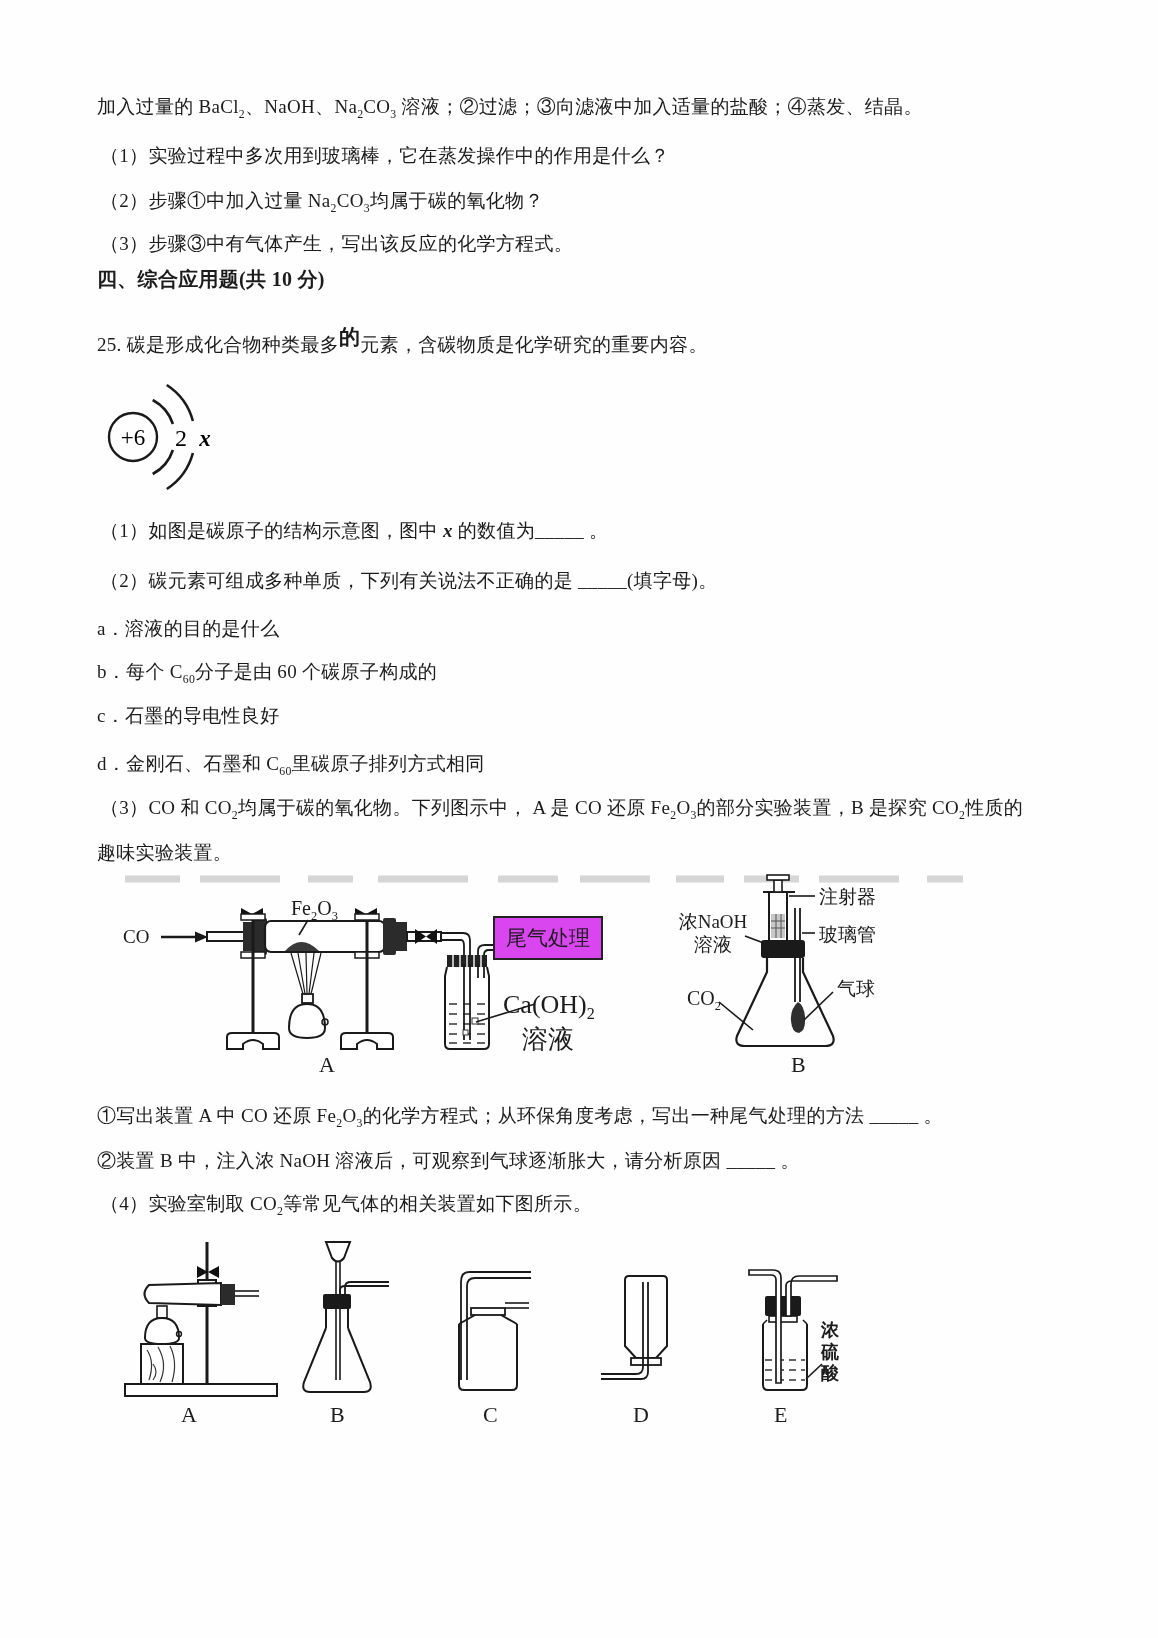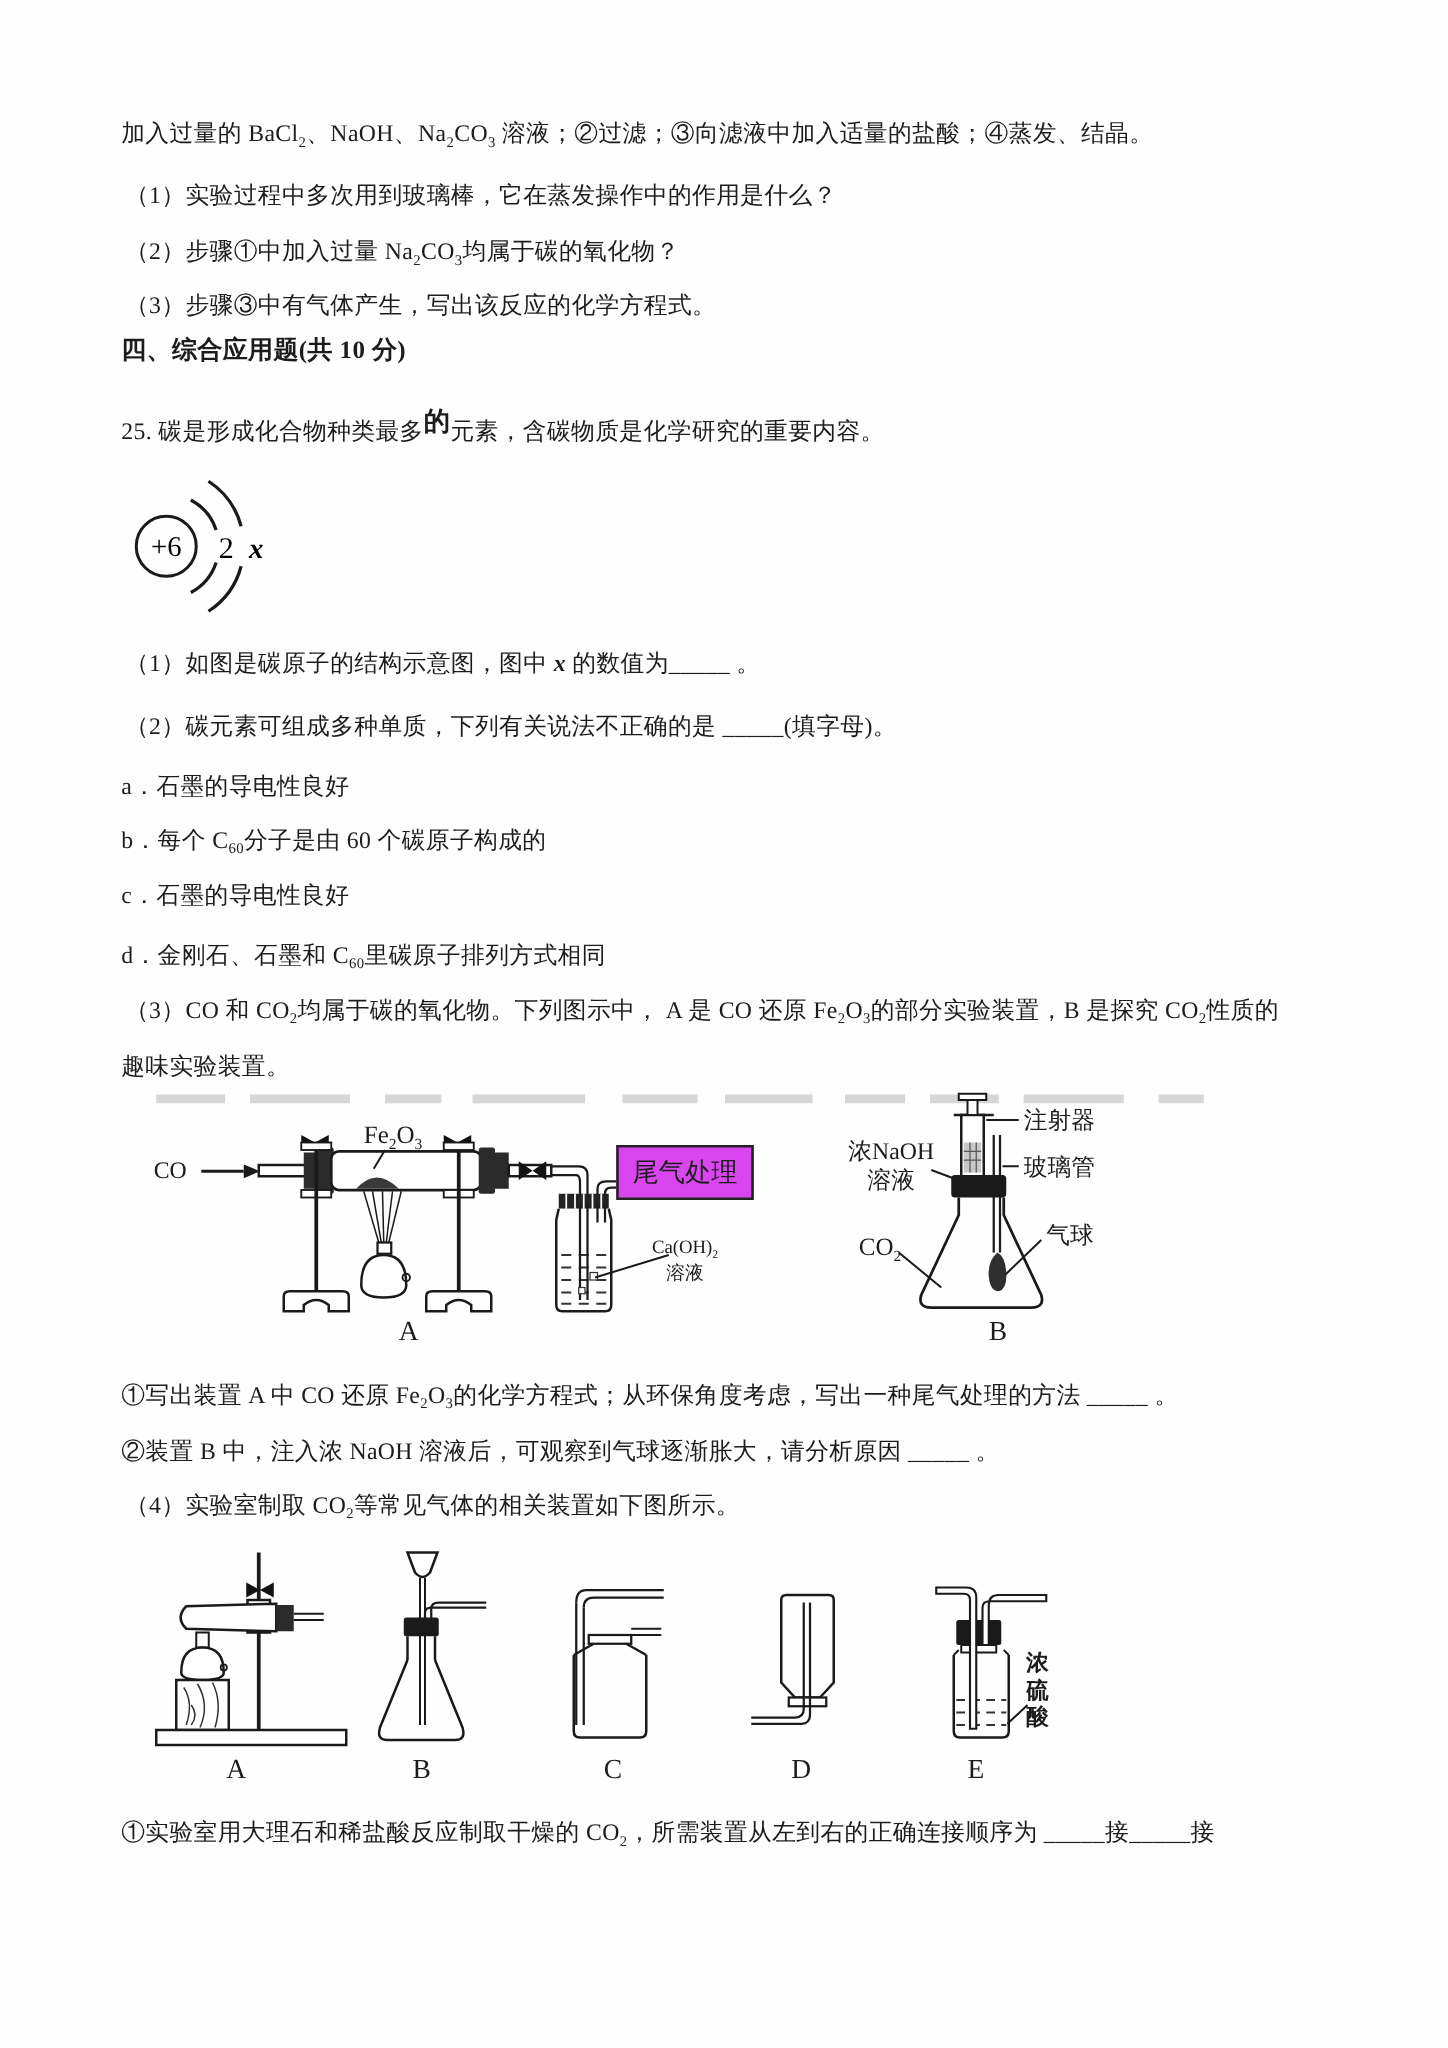--- a/index.html
+++ b/index.html
@@ -48,21 +48,21 @@
       <path d="M67.9,80 A42,42 0 0 1 47.7,104" fill="none" stroke="#1a1a1a" stroke-width="2.6"></path>
       <path d="M61.8,15 A62,62 0 0 1 87.9,51" fill="none" stroke="#1a1a1a" stroke-width="2.6"></path>
       <path d="M87.9,83 A62,62 0 0 1 61.8,119" fill="none" stroke="#1a1a1a" stroke-width="2.6"></path>
       <text x="76" y="76" text-anchor="middle" font-size="24">2</text>
       <text x="100" y="76" text-anchor="middle" font-size="23" font-style="italic" font-weight="bold">x</text>
     </svg>
   </div>
 
   <div class="line" style="top:518px; left:100px"><span>（1）如图是碳原子的结构示意图，图中 </span><span class="bi">x</span><span> 的数值为_____ 。</span></div>
   <div class="line" style="top:568px; left:100px"><span>（2）碳元素可组成多种单质，下列有关说法不正确的是 _____(填字母)。</span></div>
-  <div class="line" style="top:616px"><span>a．石墨的导电性良好</span></div>
+  <div class="line" style="top:616px"><span>a．溶液的目的是什么</span></div>
   <div class="line" style="top:659px"><span>b．每个 C</span><sub>60</sub><span>分子是由 60 个碳原子构成的</span></div>
   <div class="line" style="top:703px"><span>c．石墨的导电性良好</span></div>
   <div class="line" style="top:751px"><span>d．金刚石、石墨和 C</span><sub>60</sub><span>里碳原子排列方式相同</span></div>
   <div class="line" style="top:795px; left:100px"><span>（3）CO 和 CO</span><sub>2</sub><span>均属于碳的氧化物。下列图示中， A 是 CO 还原 Fe</span><sub>2</sub><span>O</span><sub>3</sub><span>的部分实验装置，B 是探究 CO</span><sub>2</sub><span>性质的</span></div>
   <div class="line" style="top:840px"><span>趣味实验装置。</span></div>
 
   <div class="fig" style="left:95px; top:852px; width:970px; height:240px">
     <svg width="970" height="240" viewBox="0 0 970 240">
 
       <path d="M30,27 H868" stroke="#b5b5b5" stroke-width="7" fill="none" opacity="0.55" stroke-dasharray="55 20 80 28 45 25 90 30 60 22 70 26 48 20"></path>
@@ -170,21 +170,21 @@
         <line x1="707" y1="81" x2="720" y2="81" stroke="#1a1a1a" stroke-width="1.6"></line>
         <line x1="650" y1="84" x2="674" y2="93" stroke="#1a1a1a" stroke-width="1.6"></line>
         <line x1="624" y1="150" x2="658" y2="178" stroke="#1a1a1a" stroke-width="1.6"></line>
         <line x1="738" y1="140" x2="709" y2="168" stroke="#1a1a1a" stroke-width="1.6"></line>
       </g>
     </svg>
 
     <div class="flabel" style="left:28px;  top:74px">CO</div>
     <div class="flabel" style="left:196px; top:44px; font-size:20px"><span>Fe</span><sub>2</sub><span>O</span><sub>3</sub></div>
     <div class="boxlabel" style="left:398px; top:64px; width:106px; height:40px">尾气处理</div>
-    <div class="flabel ctr" style="left:408px; top:120px; width:90px; font-size:15px">
+    <div class="flabel ctr" style="left:408px; top:120px; width:90px; font-size:26px">
       <div><span>Ca(OH)</span><sub>2</sub></div>
       <div>溶液</div>
     </div>
     <div class="flabel ctr" style="left:578px; top:42px; width:80px">
       <div>浓NaOH</div>
       <div>溶液</div>
     </div>
     <div class="flabel" style="left:724px; top:34px">注射器</div>
     <div class="flabel" style="left:724px; top:72px">玻璃管</div>
     <div class="flabel" style="left:592px; top:134px; font-size:20px"><span>CO</span><sub>2</sub></div>
@@ -272,15 +272,14 @@
     </svg>
 
     <div class="flabel letter" style="left:86px;  top:170px">A</div>
     <div class="flabel letter" style="left:235px; top:170px">B</div>
     <div class="flabel letter" style="left:388px; top:170px">C</div>
     <div class="flabel letter" style="left:538px; top:170px">D</div>
     <div class="flabel letter" style="left:679px; top:170px">E</div>
     <div class="flabel vtext" style="left:726px; top:88px">浓硫酸</div>
   </div>
 
-  <div class="line" style="top:1453px"><span>①实验室用大理石和稀盐酸反应制取干燥的  CO</span><sub>2</sub><span>，所需装置从左到右的正确连接顺序为 _____接_____接</span></div>
 
 </div>
 
 </body></html>

